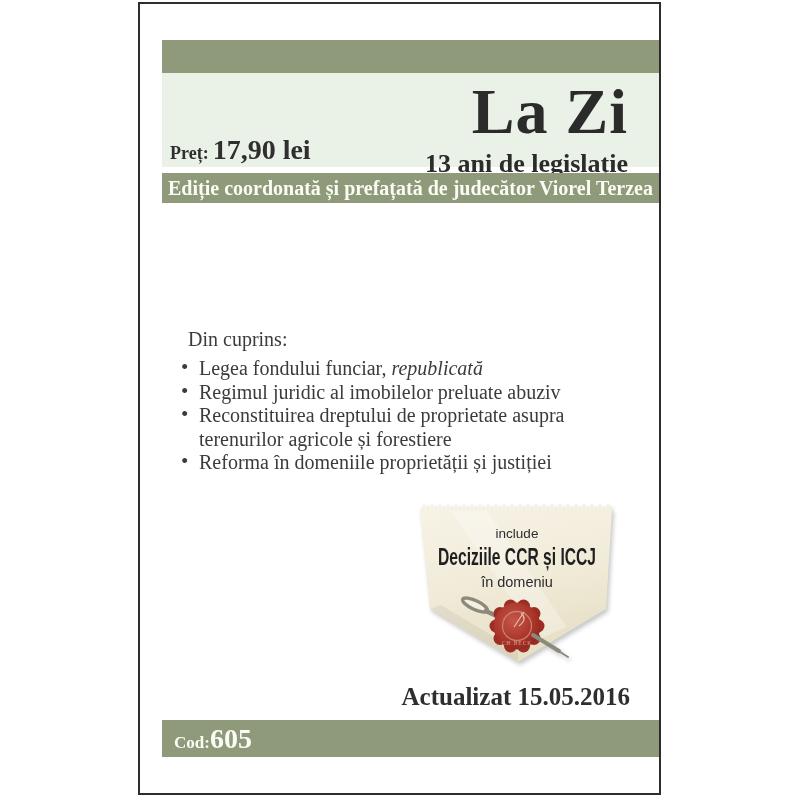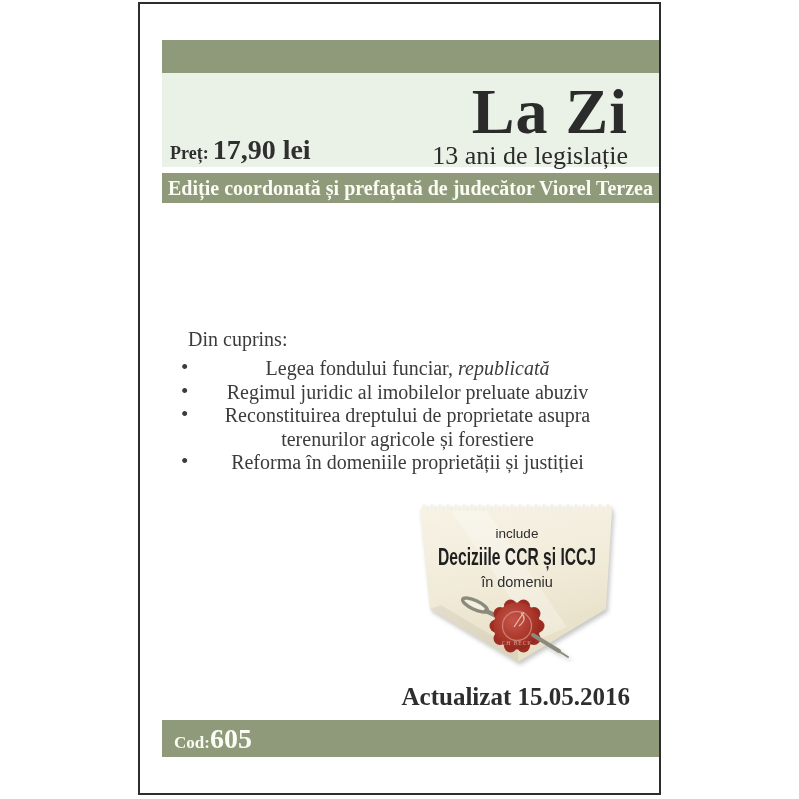--- a/index.html
+++ b/index.html
@@ -24,34 +24,34 @@
   .band-top{top:36px; height:33px;}
 
   .header-panel{position:absolute; left:22px; right:0; top:69px; height:94px; background:var(--panel-light);}
 
   .price{position:absolute; left:30px; top:130px; white-space:nowrap; color:#2f2f2f;}
   .price-label{font-weight:bold; font-size:18px;}
   .price-value{font-weight:bold; font-size:28px;}
 
   .brand{position:absolute; right:31px; top:78px; text-align:right; color:#2b2b2b;}
   .brand-name{display:block; font-weight:bold; font-size:64px; line-height:60px; letter-spacing:1px; white-space:nowrap;}
-  .brand-tagline{display:block; font-weight:normal; font-size:26px; line-height:26px; margin-top:1px; white-space:nowrap;}
+  .brand-tagline{display:block; font-weight:bold; font-size:26px; line-height:26px; margin-top:9px; white-space:nowrap;}
 
   .band-edition{top:169px; height:30px; text-align:center; color:#fbfcf4;
     font-weight:bold; font-size:20px; line-height:30px; white-space:nowrap;}
 
   .book-title{position:absolute; left:36px; top:229px; font-weight:bold; font-size:33px;
     line-height:43px; color:#363636; text-shadow:1px 1px 0 rgba(0,0,0,0.12);}
   .book-title span{display:block; white-space:nowrap;}
 
   .contents-heading{position:absolute; left:48px; top:324px; font-size:20px; color:#3b3b3b;}
 
   .contents-list{position:absolute; left:36px; top:353px; width:440px; font-size:20px;
     line-height:23.5px; color:#3b3b3b; list-style:none;}
-  .contents-item{position:relative; padding-left:23px; white-space:nowrap;text-align:center;}
+  .contents-item{position:relative; padding-left:23px; white-space:nowrap;}
   .contents-item::before{content:"\2022"; position:absolute; left:5px; top:-1px; font-size:21px;}
   .contents-item em{font-style:italic;}
   .contents-item .cont{display:block; white-space:nowrap;}
 
   .badge-svg{position:absolute; left:277px; top:495px; filter:drop-shadow(2px 3px 2px rgba(0,0,0,0.22));}
 
   .updated-date{position:absolute; right:29px; top:679px; font-weight:bold; font-size:25px; color:#2e2e2e; white-space:nowrap;}
 
   .band-bottom{top:716px; height:37px; display:flex; align-items:center; justify-content:space-between;
     padding:0 28px 0 12px; color:#fbfcf4;}

